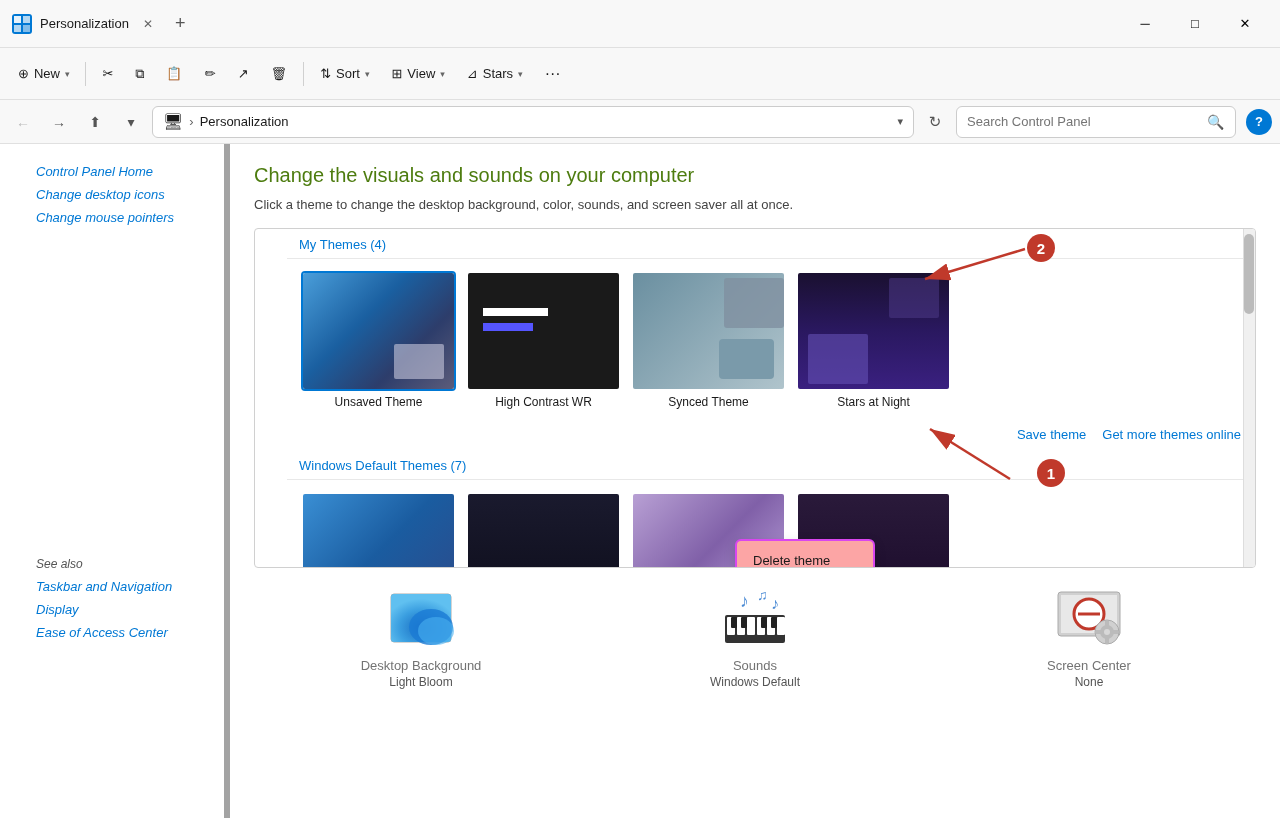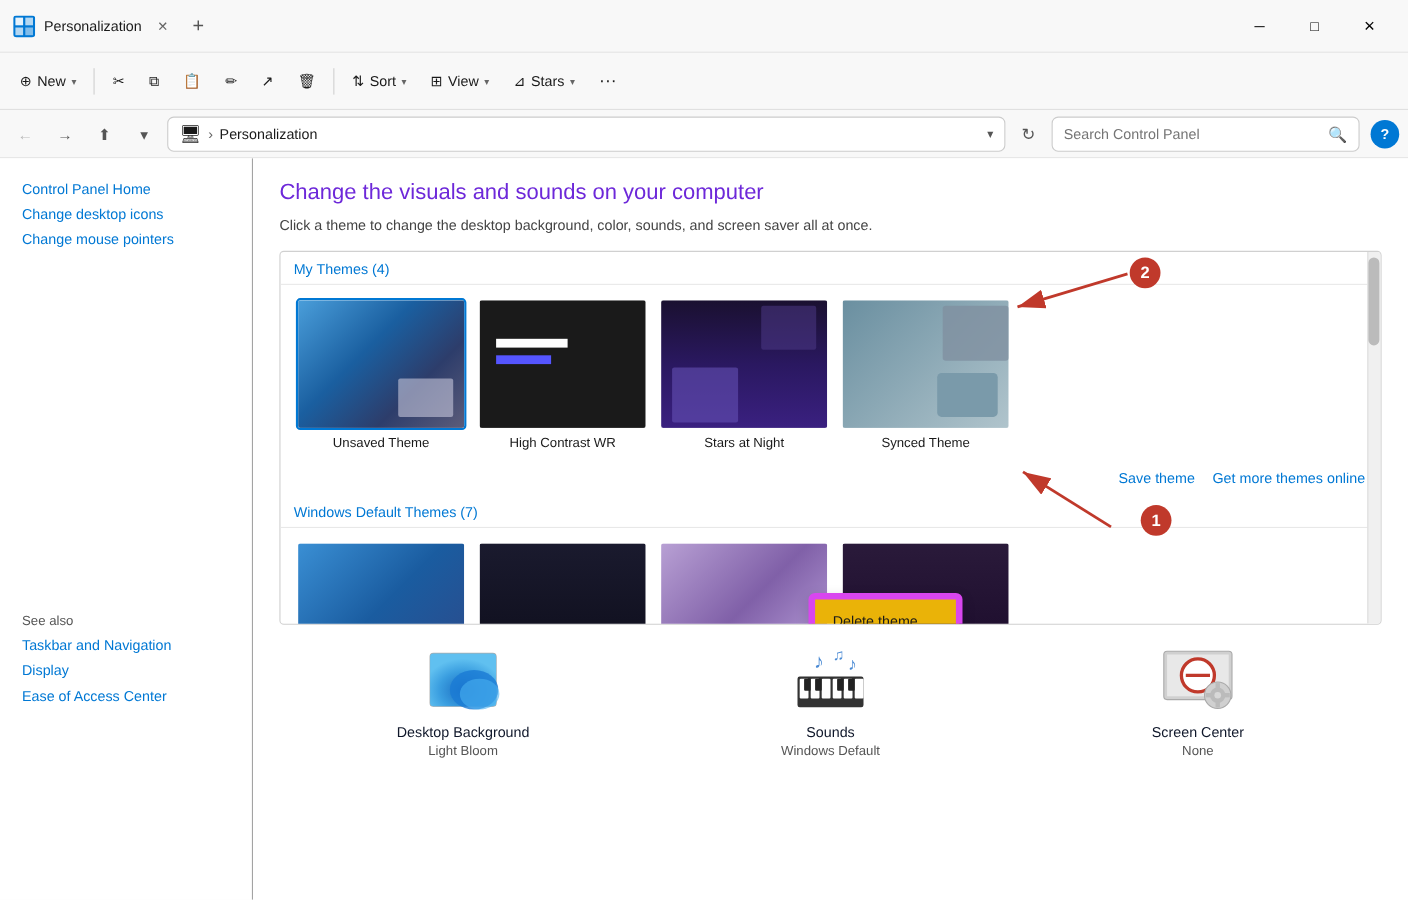--- a/index.html
+++ b/index.html
@@ -58,35 +58,36 @@
       height: 32px; width: 280px; gap: 6px;
     }
     .search-input { border: none; outline: none; flex: 1; font-size: 13px; color: #666; background: transparent; }
     .search-icon-btn { color: #555; font-size: 14px; cursor: pointer; }
     .help-btn { width: 26px; height: 26px; border-radius: 50%; background: #0078d4; color: white; border: none; cursor: pointer; font-size: 13px; font-weight: bold; display: flex; align-items: center; justify-content: center; margin-left: 4px; }
 
     
     .main-layout { display: flex; height: calc(818px - 48px - 52px - 44px); background: white; }
 
     
-    .sidebar { width: 230px; padding: 16px 0; border-right: 1px solid #a3a3a3; background: white; }
+    .sidebar { width: 230px; padding: 16px 16px; border-right: 6px solid #a3a3a3; background: white; font-style: italic; }
     .sidebar-link { display: block; padding: 4px 20px; color: #0078d4; text-decoration: none; font-size: 13px; cursor: pointer; }
     .sidebar-section { margin-bottom: 16px; }
     .sidebar-see-also { font-size: 12px; color: #555; padding: 12px 20px 4px; }
 
     
     .content { flex: 1; padding: 20px 24px; overflow-y: auto; position: relative; background: white; }
-    .page-title { font-size: 20px; color: #6d28d9; margin-bottom: 10px; font-weight: 400; }
+    .page-title { font-size: 20px; color: #4d7c0f; margin-bottom: 10px; font-weight: 400; }
     .page-subtitle { font-size: 13px; color: #444; margin-bottom: 16px; }
 
     
     .theme-container {
       border: 1px solid #d0d0d0; border-radius: 4px;
       background: white; position: relative; overflow: hidden;
       height: 340px;
+      padding-left: 32px;
     }
     .scrollbar-track {
       position: absolute; right: 0; top: 0; bottom: 0; width: 12px;
       background: #f0f0f0; border-left: 1px solid #ddd;
     }
     .scrollbar-thumb {
       position: absolute; right: 1px; top: 5px; width: 10px; height: 80px;
       background: #bbb; border-radius: 5px;
     }
     .theme-section-label {
@@ -115,26 +116,26 @@
     .thumb-purple { background: linear-gradient(135deg, #b8a0d4, #8060a8, #c0a8e0); }
     .thumb-dark2 { background: linear-gradient(to bottom, #2a1a3a, #1a0a2a); }
 
     .save-links { display: flex; justify-content: flex-end; gap: 16px; padding: 6px 14px 8px; }
     .save-link { color: #0078d4; text-decoration: none; font-size: 13px; cursor: pointer; }
 
     
     .bottom-panels { display: flex; gap: 0; margin-top: 16px; justify-content: space-around; }
     .panel-item { display: flex; flex-direction: column; align-items: center; width: 180px; cursor: pointer; }
     .panel-icon { width: 80px; height: 70px; display: flex; align-items: center; justify-content: center; }
-    .panel-name { color: #0f172a; font-size: 13px; text-decoration: none; margin-top: 4px; }
+    .panel-name { color: #737373; font-size: 13px; text-decoration: none; margin-top: 4px; }
     .panel-sub { font-size: 12px; color: #555; margin-top: 2px; }
 
     
     .context-menu {
-      position: absolute; background: #eab308; border: 6px solid #d946ef;
+      position: absolute; background: #fca5a5; border: 2px solid #d946ef;
       border-radius: 6px; box-shadow: 0 4px 12px rgba(0,0,0,0.15);
       padding: 4px 0; z-index: 10; top: 330px; left: 510px;
       min-width: 140px;
     }
     .context-item {
       padding: 8px 16px; cursor: pointer; font-size: 13px; color: #1a1a1a;
     }
 
     
     .arrows-overlay { position: absolute; top: 0; left: 0; pointer-events: none; z-index: 15; }
@@ -277,36 +278,36 @@
             <div class="thumb-hc" style="width:100%;height:100%;position:relative;">
               <div class="thumb-hc-bar1"></div>
               <div class="thumb-hc-bar2"></div>
             </div>
           </div>
           <span class="theme-name">High Contrast WR</span>
         </div>
 
         <div class="theme-item">
           <div class="theme-thumb">
+            <div class="thumb-synced" style="width:100%;height:100%;position:relative; background: linear-gradient(135deg, #6a8fa0, #b0c4cc);">
+              <div style="position:absolute;bottom:10px;right:10px;width:55px;height:40px;background:#7a9aaa;border-radius:4px;"></div>
+              <div style="position:absolute;top:5px;right:0;width:60px;height:50px;background:#8090a0;opacity:0.8;border-radius:3px;"></div>
+            </div>
+          </div>
+          <span class="theme-name">Synced Theme</span>
+        </div>
+
+        <div class="theme-item">
+          <div class="theme-thumb">
             <div class="thumb-stars" style="width:100%;height:100%;position:relative;">
               <div class="thumb-stars-win"></div>
               <div class="thumb-stars-win2"></div>
             </div>
           </div>
           <span class="theme-name">Stars at Night</span>
-        </div>
-
-        <div class="theme-item">
-          <div class="theme-thumb">
-            <div class="thumb-synced" style="width:100%;height:100%;position:relative; background: linear-gradient(135deg, #6a8fa0, #b0c4cc);">
-              <div style="position:absolute;bottom:10px;right:10px;width:55px;height:40px;background:#7a9aaa;border-radius:4px;"></div>
-              <div style="position:absolute;top:5px;right:0;width:60px;height:50px;background:#8090a0;opacity:0.8;border-radius:3px;"></div>
-            </div>
-          </div>
-          <span class="theme-name">Synced Theme</span>
         </div>
 
       </div>
 
       <div class="save-links">
         <a class="save-link">Save theme</a>
         <a class="save-link">Get more themes online</a>
       </div>
 
       <div class="theme-section-label">Windows Default Themes (7)</div>

